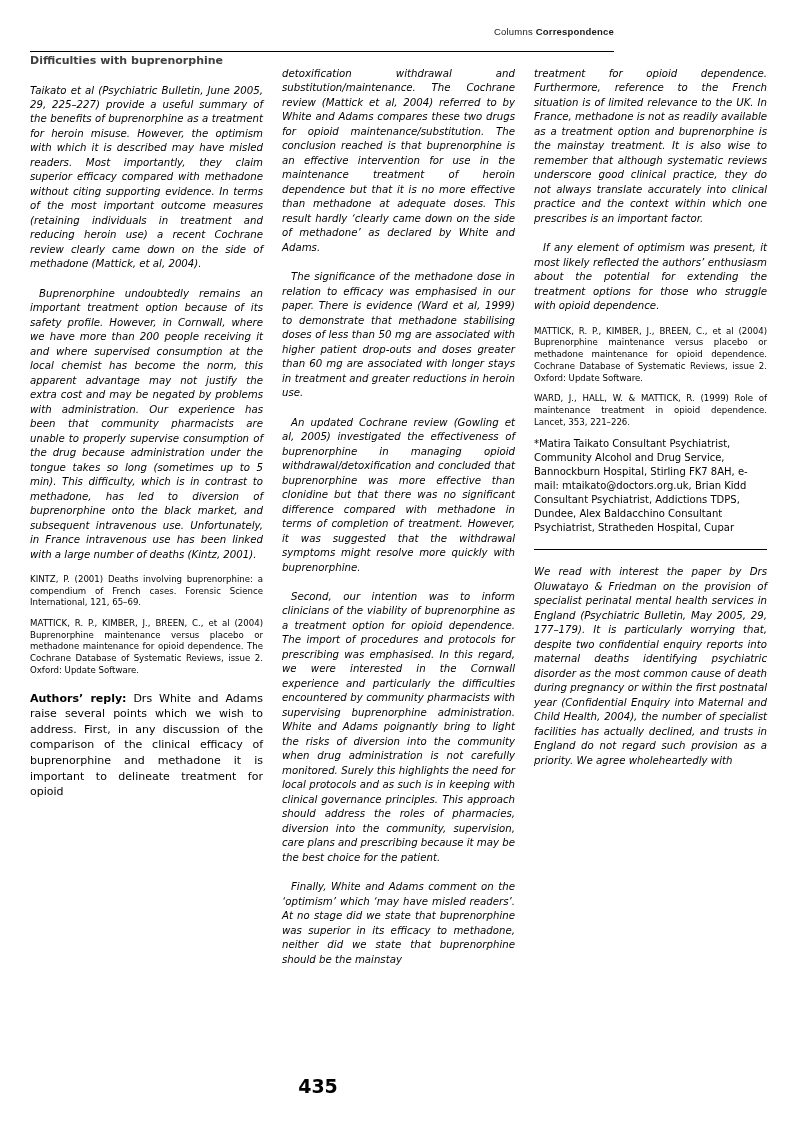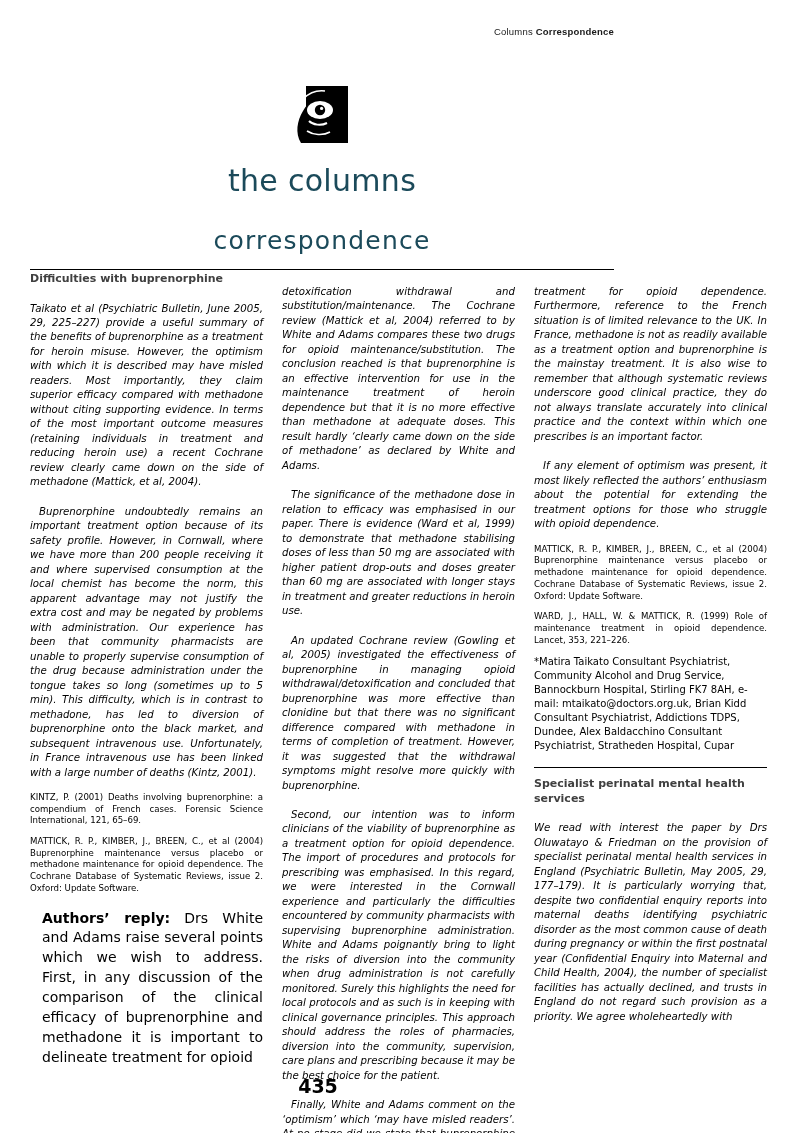--- a/index.html
+++ b/index.html
@@ -115,24 +115,24 @@
   .bold { font-weight: bold; }
 
   p.signature {
     font-size: 10px;
     line-height: 1.4;
     text-align: left;
     margin: 6px 0 0 0;
     font-family: "DejaVu Sans", sans-serif;
   }
   p.reply {
-    font-size: 14px;
+    font-size: 11px;
     line-height: 1.42;
     text-align: justify;
-    margin: 14px 0 0 12px;
+    margin: 14px 0 0 0;
     font-family: "DejaVu Sans", sans-serif;
   }
   .divider {
     border-top: 1.2px solid #000;
     margin: 14px 0 9px 0;
   }
 
   .page-number {
     position: absolute;
     left: 0;
@@ -146,36 +146,20 @@
 </style>
 </head>
 <body>
 
 <div class="page">
 
   <div class="running-head">
     <span>Columns </span><span class="bold">Correspondence</span>
   </div>
 
-  <div class="masthead">
-    <div class="logo">
-      <svg width="66" height="62" viewBox="0 0 66 62" xmlns="http://www.w3.org/2000/svg">
-        <rect x="17" y="1" width="42" height="57" fill="#000"></rect>
-        <path d="M12 58 C6 48, 8 36, 14 26 C20 15, 31 8, 42 10 C50 11, 55 17, 56 24 L56 58 Z" fill="#000"></path>
-        <ellipse cx="31" cy="25" rx="13" ry="9" fill="#fff"></ellipse>
-        <circle cx="31" cy="25" r="5.2" fill="#000"></circle>
-        <circle cx="32.6" cy="23.4" r="1.6" fill="#fff"></circle>
-        <path d="M20 36 C24 40, 32 41, 38 38" stroke="#fff" stroke-width="2" fill="none"></path>
-        <path d="M18 46 C24 50, 34 51, 41 47" stroke="#fff" stroke-width="1.6" fill="none"></path>
-        <path d="M14 14 C20 8, 28 5, 36 6" stroke="#fff" stroke-width="1.4" fill="none"></path>
-      </svg>
-    </div>
-    <div class="columns-title">the columns</div>
-    <div class="section-title">correspondence</div>
-  </div>
 
   <hr class="rule">
 
   <div class="columns">
 
     <div class="col">
       <h2 class="article-title">Difficulties with buprenorphine</h2>
       <p class="body">Taikato et al (Psychiatric Bulletin, June 2005, 29, 225–227) provide a useful summary of the benefits of buprenorphine as a treatment for heroin misuse. However, the optimism with which it is described may have misled readers. Most importantly, they claim superior efficacy compared with methadone without citing supporting evidence. In terms of the most important outcome measures (retaining individuals in treatment and reducing heroin use) a recent Cochrane review clearly came down on the side of methadone (Mattick, et al, 2004).</p>
       <p class="body">Buprenorphine undoubtedly remains an important treatment option because of its safety profile. However, in Cornwall, where we have more than 200 people receiving it and where supervised consumption at the local chemist has become the norm, this apparent advantage may not justify the extra cost and may be negated by problems with administration. Our experience has been that community pharmacists are unable to properly supervise consumption of the drug because administration under the tongue takes so long (sometimes up to 5 min). This difficulty, which is in contrast to methadone, has led to diversion of buprenorphine onto the black market, and subsequent intravenous use. Unfortunately, in France intravenous use has been linked with a large number of deaths (Kintz, 2001).</p>
 
@@ -202,20 +186,19 @@
 
       <div class="refs">
         <p class="ref">MATTICK, R. P., KIMBER, J., BREEN, C., et al (2004) Buprenorphine maintenance versus placebo or methadone maintenance for opioid dependence. Cochrane Database of Systematic Reviews, issue 2. Oxford: Update Software.</p>
         <p class="ref">WARD, J., HALL, W. &amp; MATTICK, R. (1999) Role of maintenance treatment in opioid dependence. Lancet, 353, 221–226.</p>
       </div>
 
       <p class="signature">*Matira Taikato  Consultant Psychiatrist, Community Alcohol and Drug Service, Bannockburn Hospital, Stirling FK7 8AH, e-mail: mtaikato@doctors.org.uk,  Brian Kidd  Consultant Psychiatrist, Addictions TDPS, Dundee,  Alex Baldacchino  Consultant Psychiatrist, Stratheden Hospital, Cupar</p>
 
       <div class="divider"></div>
 
-      <h2 class="article-title">Specialist perinatal mental health services</h2>
       <p class="body noindent">We read with interest the paper by Drs Oluwatayo &amp; Friedman on the provision of specialist perinatal mental health services in England (Psychiatric Bulletin, May 2005, 29, 177–179).  It is particularly worrying that, despite two confidential enquiry reports into maternal deaths identifying psychiatric disorder as the most common cause of death during pregnancy or within the first postnatal year (Confidential Enquiry into Maternal and Child Health, 2004), the number of specialist facilities has actually declined, and trusts in England do not regard such provision as a priority. We agree wholeheartedly with</p>
     </div>
 
   </div>
 
   <div class="page-number">435</div>
 </div>
 
 </body></html>

